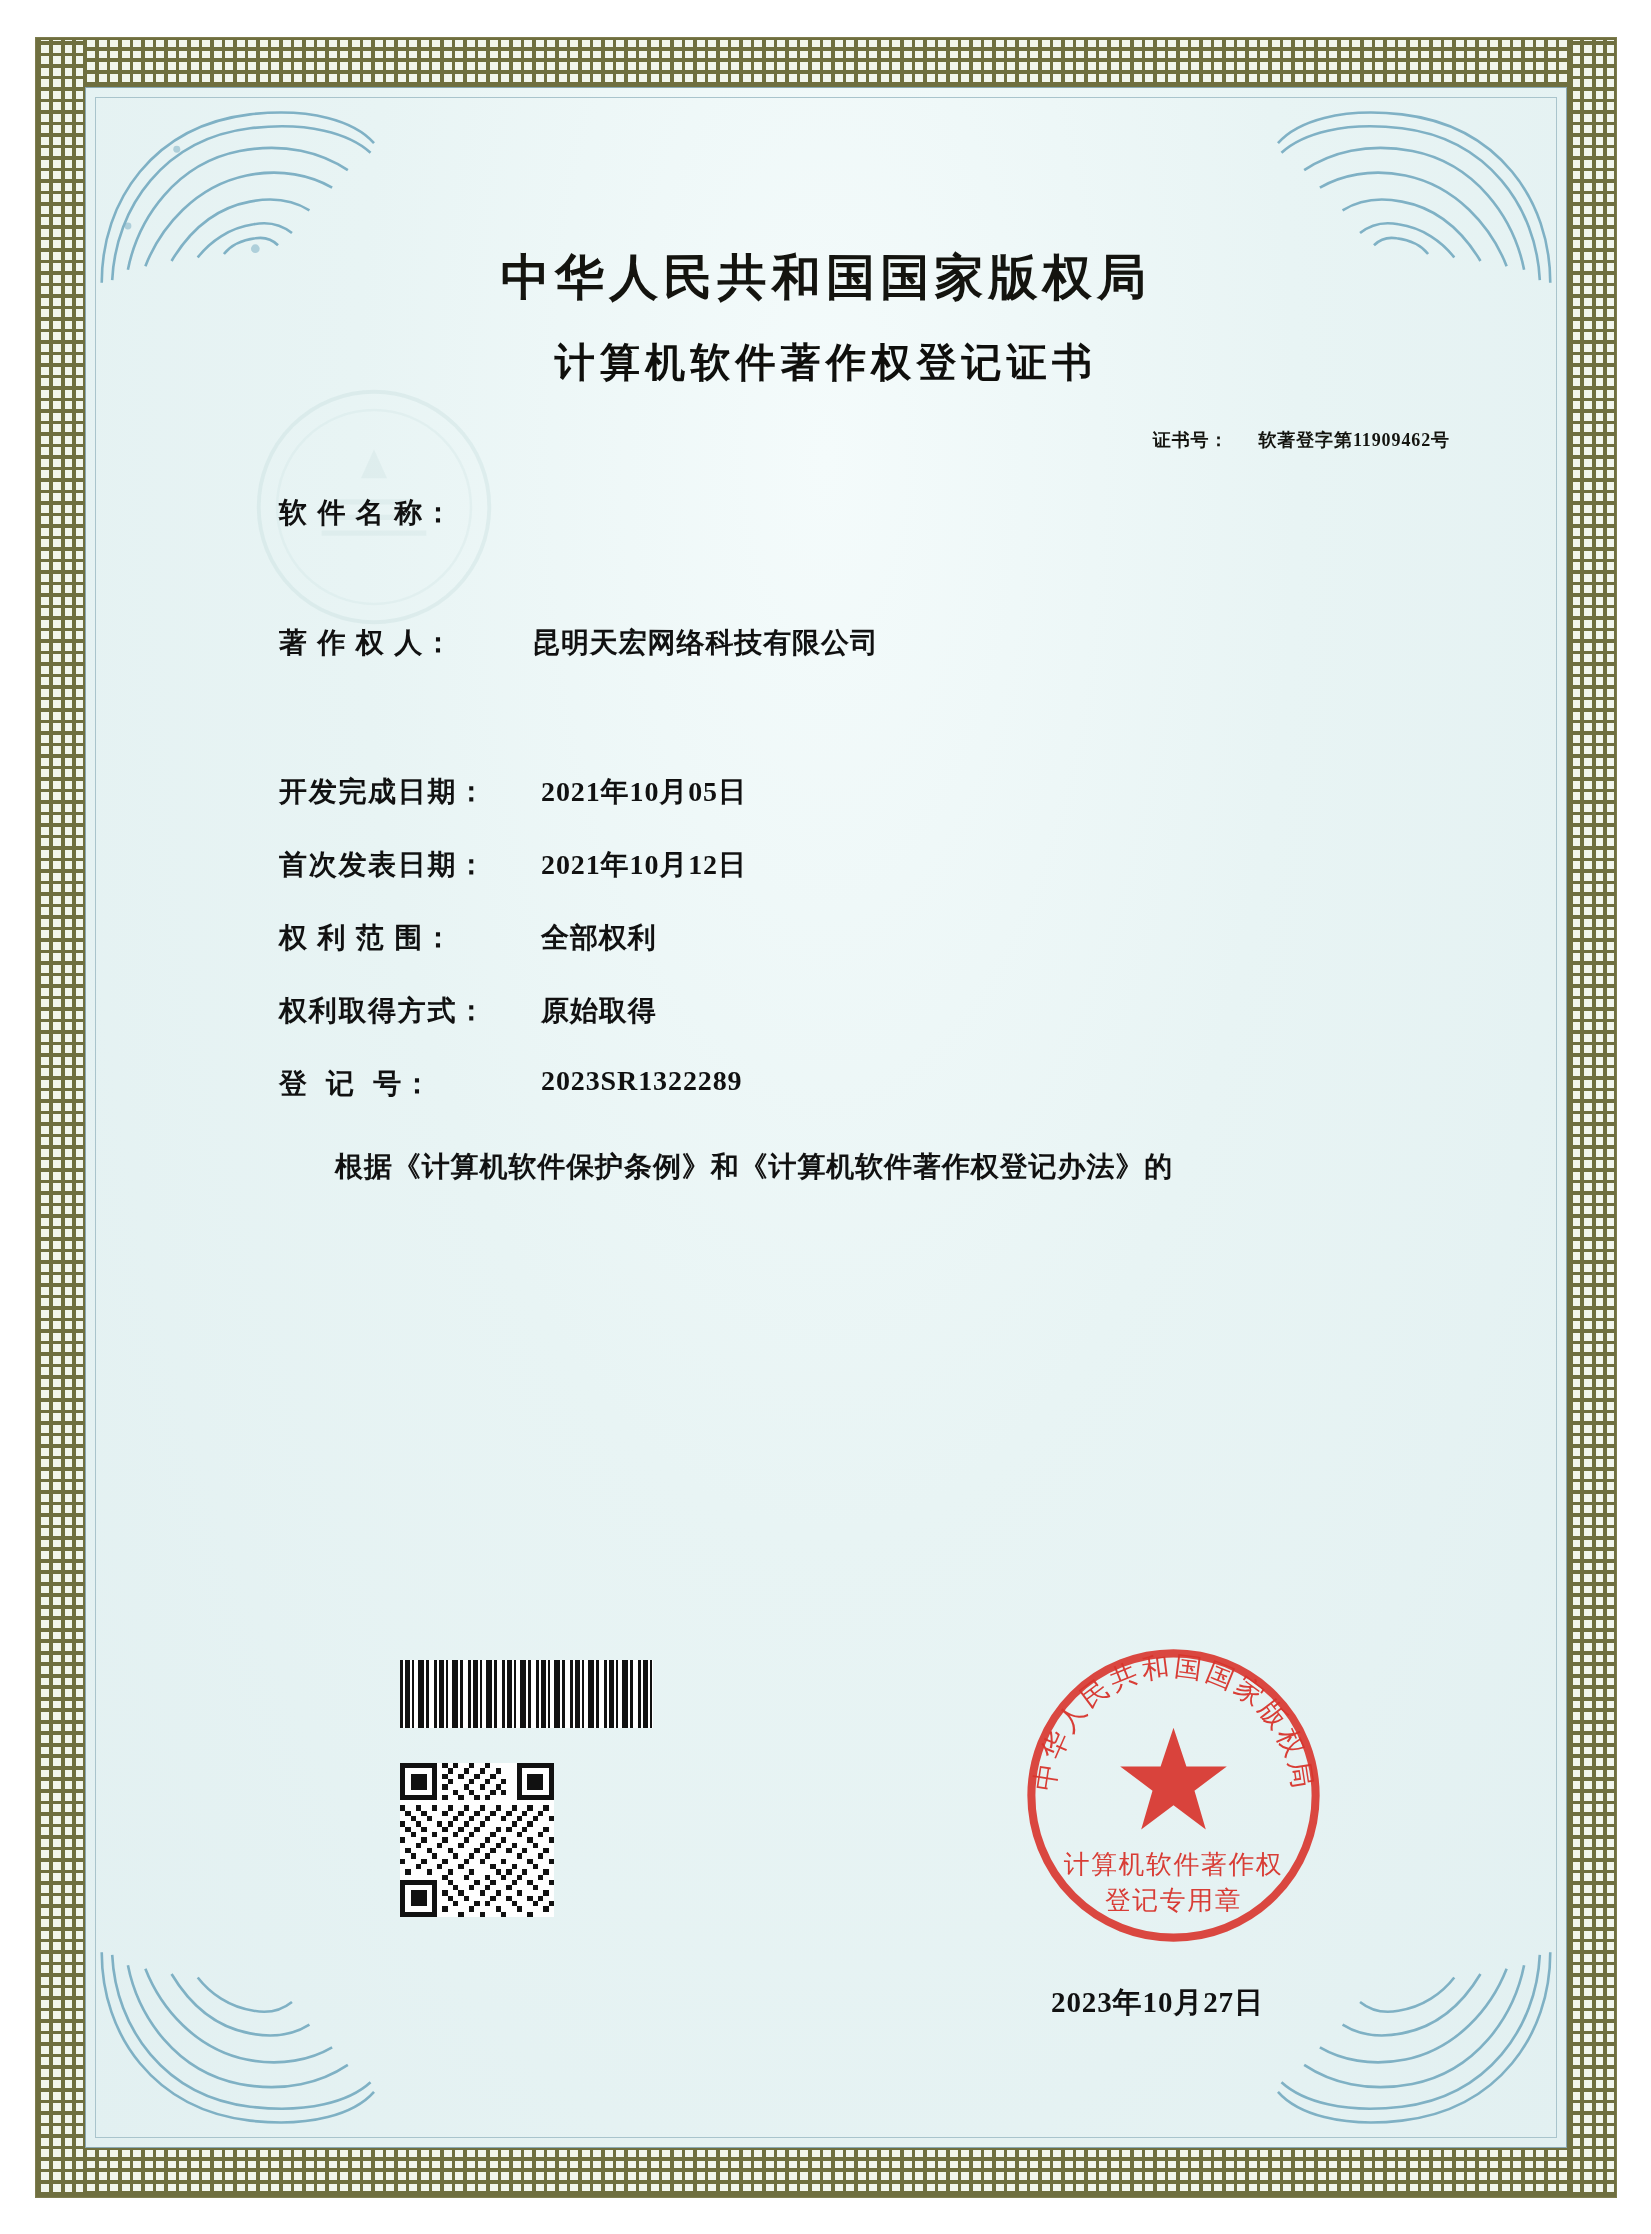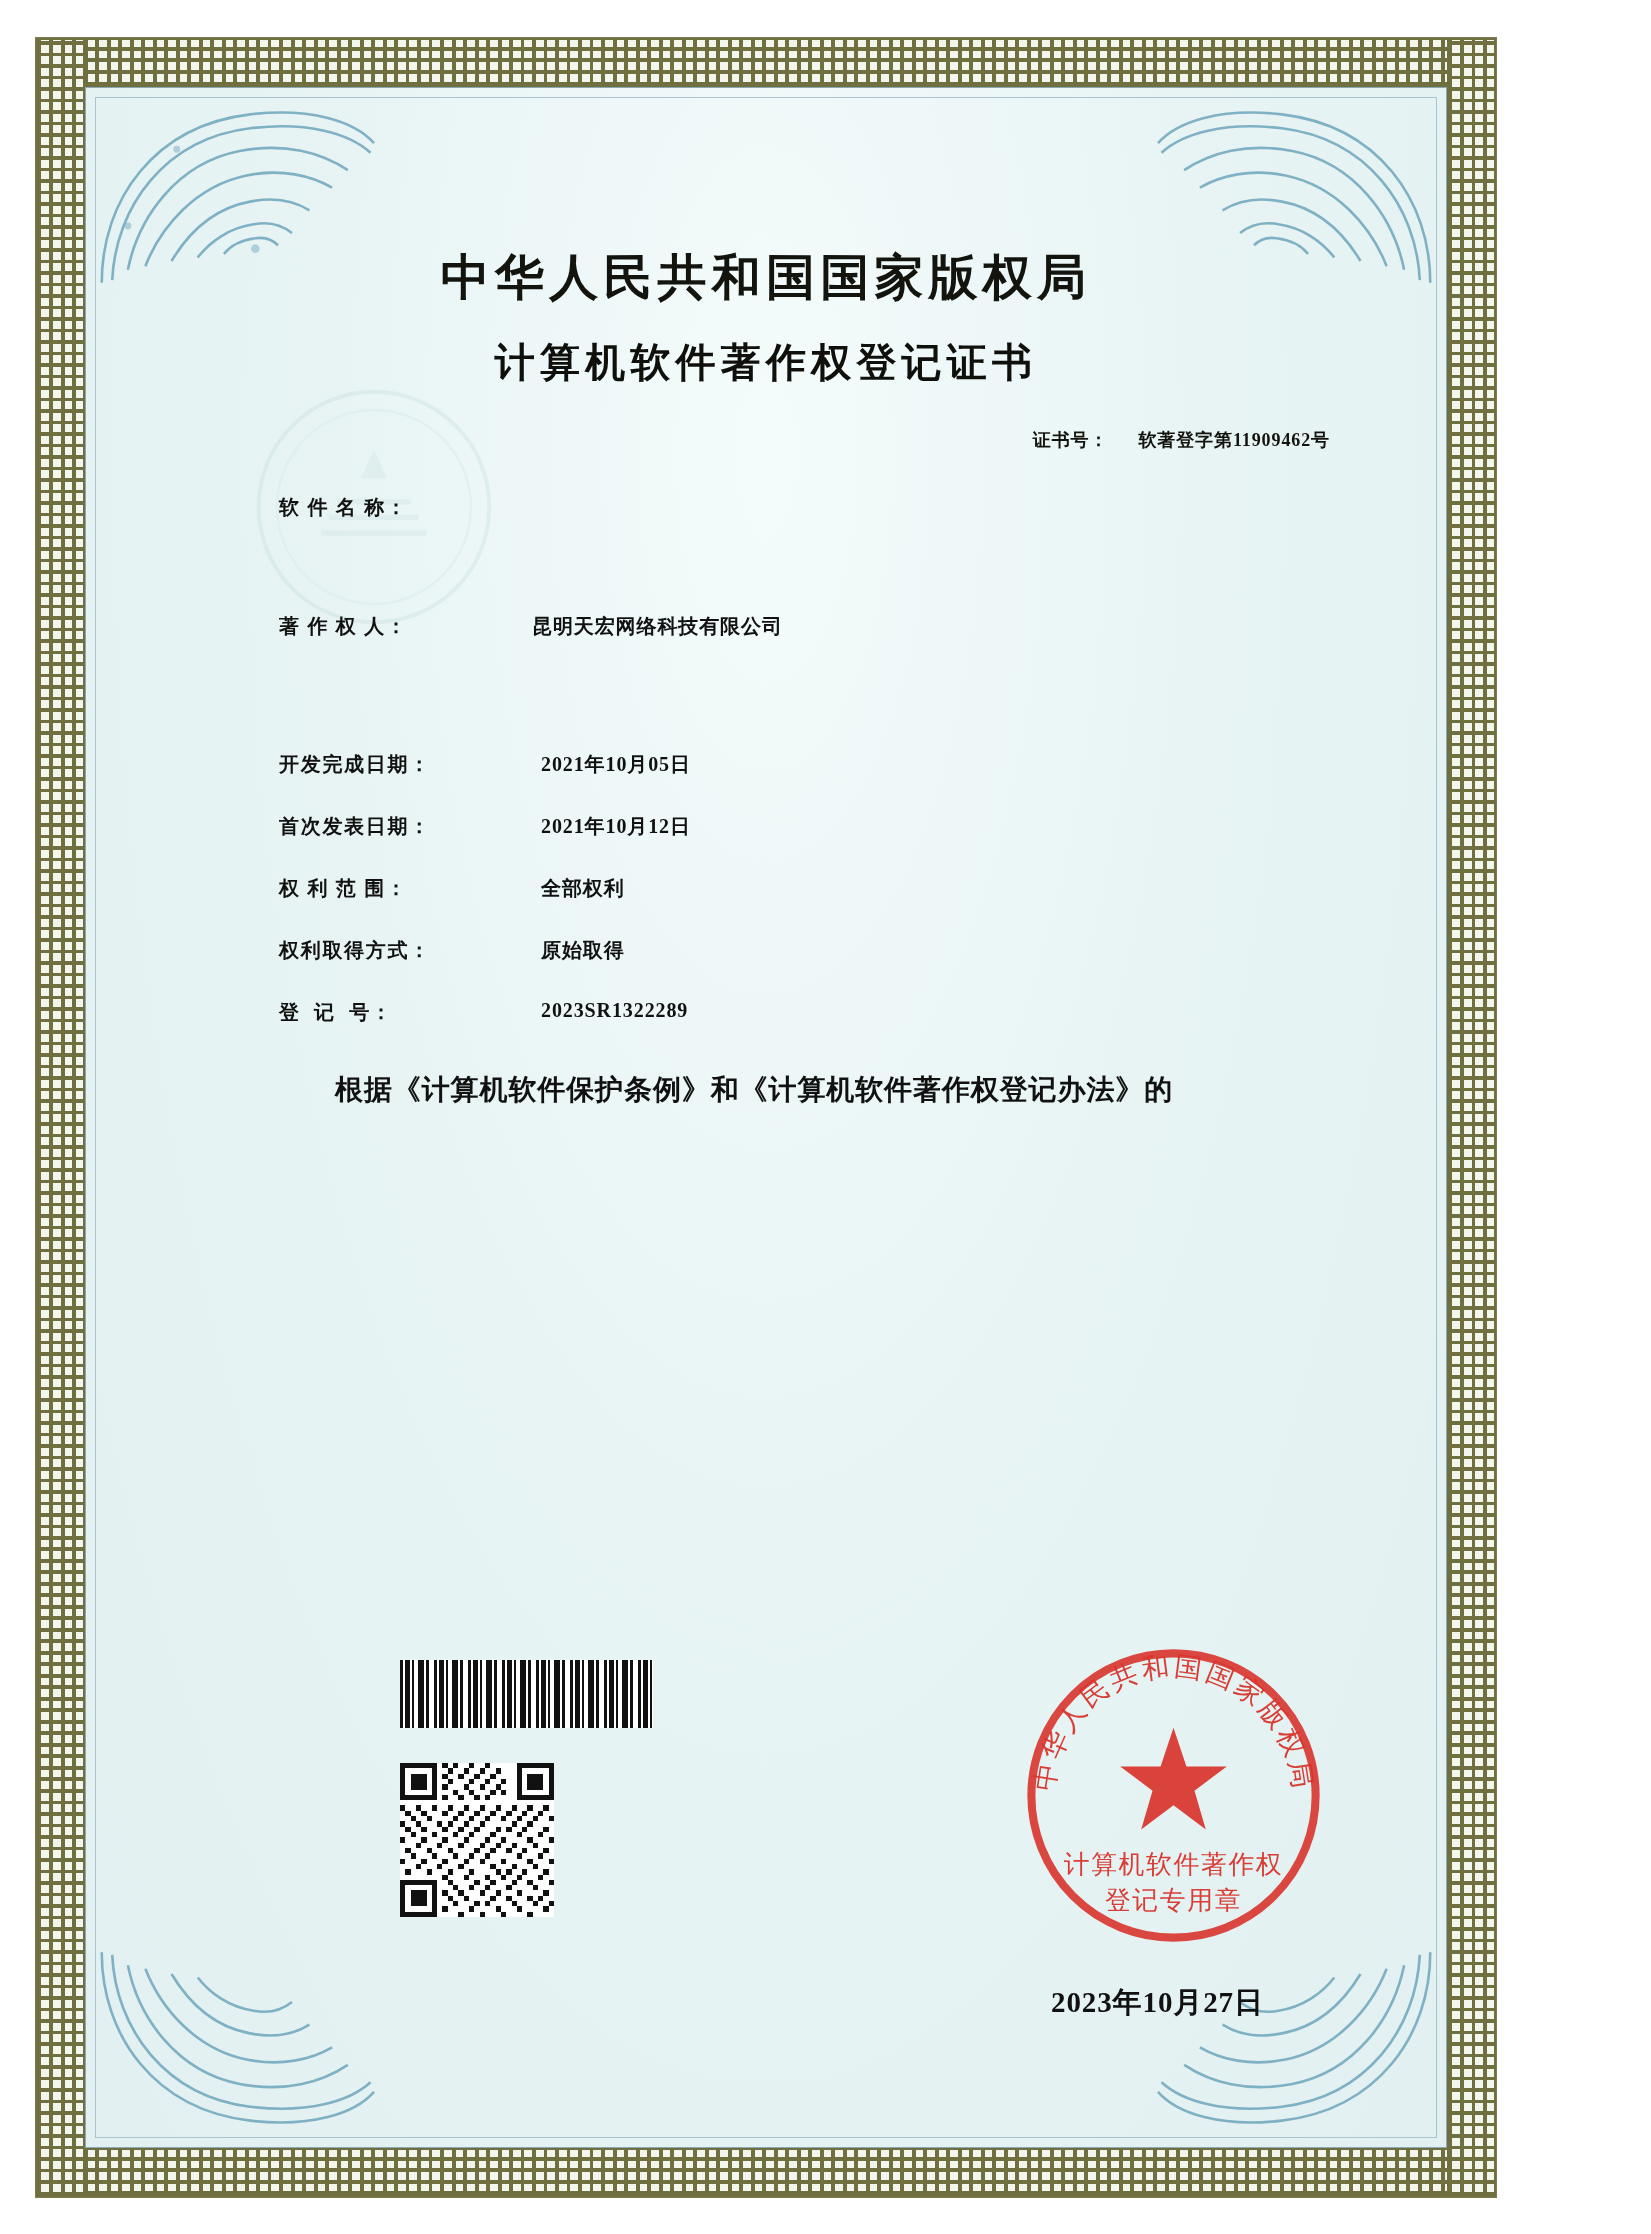--- a/index.html
+++ b/index.html
@@ -20,21 +20,21 @@
     width: 1652px;
     height: 2234px;
     background: #ffffff;
     box-sizing: border-box;
   }
 
   .cert {
     position: absolute;
     left: 35px;
     top: 37px;
-    width: 1462px;
+    width: 1582px;
     height: 2161px;
     box-sizing: border-box;
     background:
       linear-gradient(160deg, #eef7f7 0%, #e9f4f5 25%, #eef6f4 55%, #e7f2f3 80%, #e9f4f4 100%);
     border: 1.7px solid #7d7c4e;
   }
 
   
   .meander {
     position: absolute;
@@ -138,21 +138,21 @@
   .cert-no .label { margin-right: 30px; }
 
   .fields {
     margin-top: 42px;
     padding-left: 114px;
   }
   .field-row {
     display: flex;
     align-items: flex-start;
     margin-bottom: 33px;
-    font-size: 20px;
+    font-size: 28px;
     color: #111;
   }
   .field-label {
     width: 253px;
     flex: 0 0 253px;
     font-weight: 700;
     letter-spacing: 1.7px;
     white-space: pre;
   }
   .field-value {

